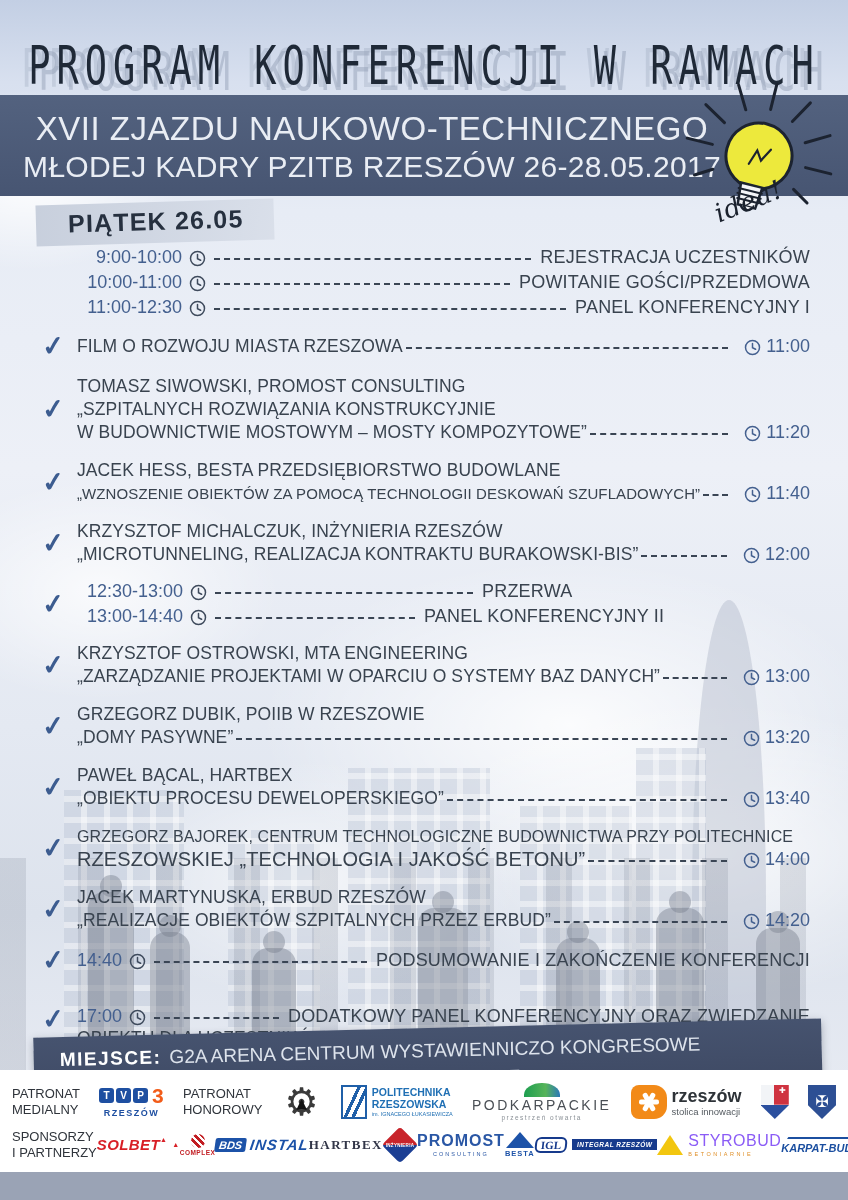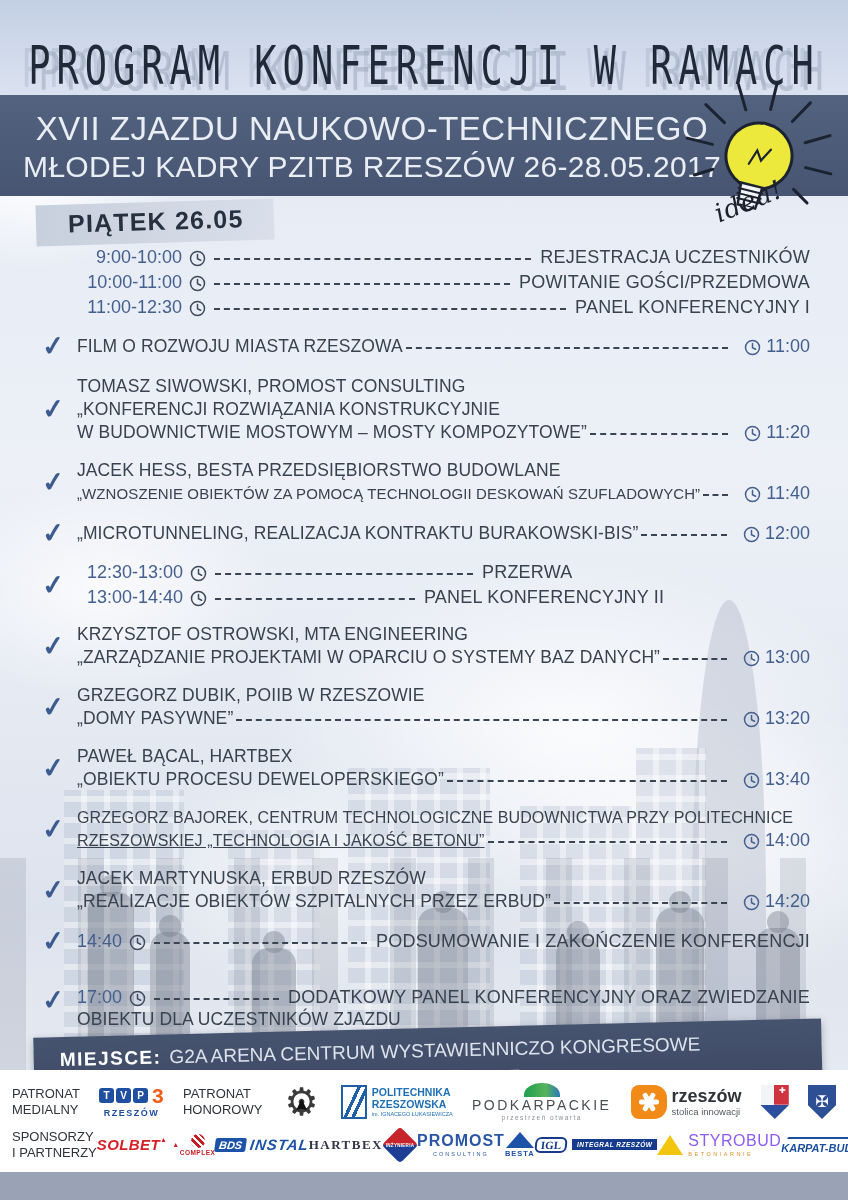--- a/index.html
+++ b/index.html
@@ -228,21 +228,21 @@
                 <path d="M8.5 4.6 V8.8 L11.6 10.3" fill="none" stroke="#44608F" stroke-width="1.5" stroke-linecap="round"></path>
               </svg>
               <span class="time">11:00</span>
             </div>
           </div>
         </div>
         <div class="item">
           <span class="check">✓</span>
           <div class="lines">
             <div class="tline">TOMASZ SIWOWSKI, PROMOST CONSULTING</div>
-            <div class="tline">„KONFERENCJI ROZWIĄZANIA KONSTRUKCYJNIE</div>
+            <div class="tline">„SZPITALNYCH ROZWIĄZANIA KONSTRUKCYJNIE</div>
             <div class="lastline">
               <span class="tline t">W BUDOWNICTWIE MOSTOWYM – MOSTY KOMPOZYTOWE”</span>
               <div class="dash"></div>
               <svg class="clock" width="17" height="17" viewBox="0 0 17 17">
                 <circle cx="8.5" cy="8.5" r="7" fill="none" stroke="#44608F" stroke-width="1.5"></circle>
                 <path d="M8.5 4.6 V8.8 L11.6 10.3" fill="none" stroke="#44608F" stroke-width="1.5" stroke-linecap="round"></path>
               </svg>
               <span class="time">11:20</span>
             </div>
           </div>
@@ -258,20 +258,21 @@
                 <circle cx="8.5" cy="8.5" r="7" fill="none" stroke="#44608F" stroke-width="1.5"></circle>
                 <path d="M8.5 4.6 V8.8 L11.6 10.3" fill="none" stroke="#44608F" stroke-width="1.5" stroke-linecap="round"></path>
               </svg>
               <span class="time">11:40</span>
             </div>
           </div>
         </div>
         <div class="item">
           <span class="check">✓</span>
           <div class="lines">
+            <div class="tline">KRZYSZTOF MICHALCZUK, INŻYNIERIA RZESZÓW</div>
             <div class="lastline">
               <span class="tline t">„MICROTUNNELING, REALIZACJA KONTRAKTU BURAKOWSKI-BIS”</span>
               <div class="dash"></div>
               <svg class="clock" width="17" height="17" viewBox="0 0 17 17">
                 <circle cx="8.5" cy="8.5" r="7" fill="none" stroke="#44608F" stroke-width="1.5"></circle>
                 <path d="M8.5 4.6 V8.8 L11.6 10.3" fill="none" stroke="#44608F" stroke-width="1.5" stroke-linecap="round"></path>
               </svg>
               <span class="time">12:00</span>
             </div>
           </div>
@@ -342,21 +343,21 @@
               </svg>
               <span class="time">13:40</span>
             </div>
           </div>
         </div>
         <div class="item">
           <span class="check">✓</span>
           <div class="lines">
             <div class="tline" style="font-size: 16px;">GRZEGORZ BAJOREK, CENTRUM TECHNOLOGICZNE BUDOWNICTWA PRZY POLITECHNICE</div>
             <div class="lastline">
-              <span class="tline t" style="font-size: 16px; text-decoration: underline;">RZESZOWSKIEJ  „TECHNOLOGIA I JAKOŚĆ BETONU”</span>
+              <span class="tline t" style="font-size: 20px;">RZESZOWSKIEJ  „TECHNOLOGIA I JAKOŚĆ BETONU”</span>
               <div class="dash"></div>
               <svg class="clock" width="17" height="17" viewBox="0 0 17 17">
                 <circle cx="8.5" cy="8.5" r="7" fill="none" stroke="#44608F" stroke-width="1.5"></circle>
                 <path d="M8.5 4.6 V8.8 L11.6 10.3" fill="none" stroke="#44608F" stroke-width="1.5" stroke-linecap="round"></path>
               </svg>
               <span class="time">14:00</span>
             </div>
           </div>
         </div>
         <div class="item">

